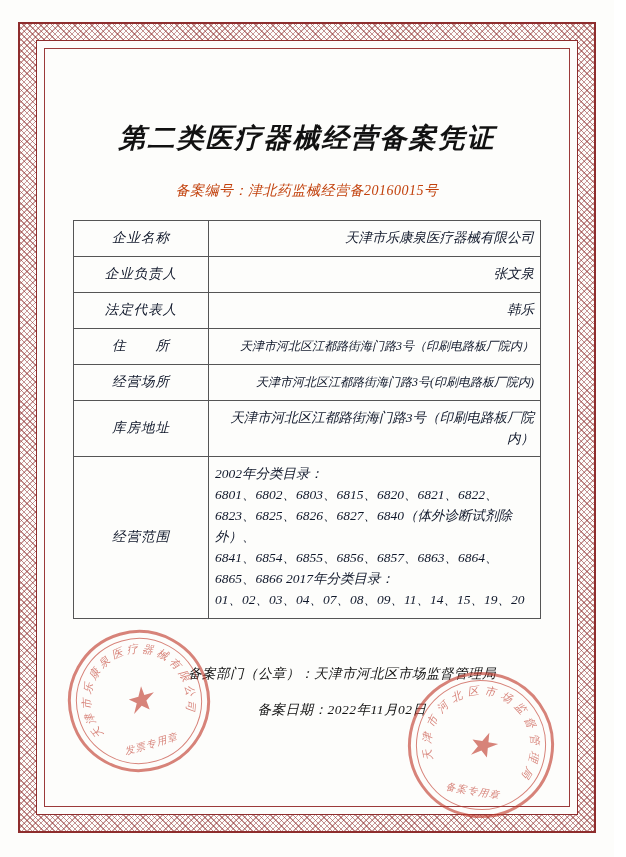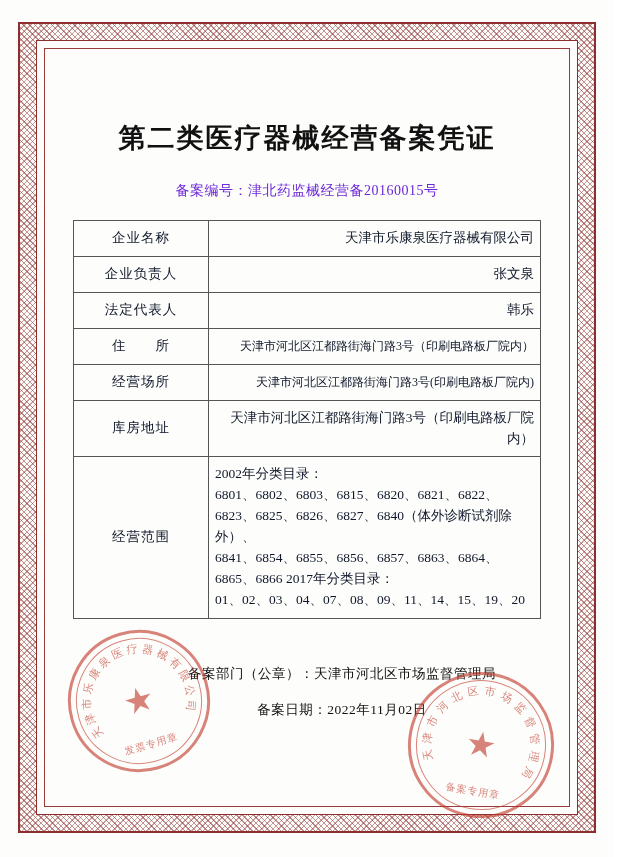--- a/index.html
+++ b/index.html
@@ -13,20 +13,21 @@
     font-family: "Liberation Serif", "DejaVu Serif", serif;
     overflow: hidden;
   }
 
   .page {
     position: relative;
     width: 614px;
     height: 857px;
     background: #fdfdfb;
     overflow: hidden;
+    font-style: italic;
   }
 
   
   .border-outer {
     position: absolute;
     left: 18px;
     top: 22px;
     right: 18px;
     bottom: 24px;
     border: 2px solid #8e2d2d;
@@ -67,21 +68,21 @@
     font-weight: bold;
     letter-spacing: 2px;
     color: #111;
     margin-top: 62px;
     font-family: "DejaVu Serif", "Liberation Serif", serif;
   }
 
   .doc-number {
     text-align: center;
     font-size: 14px;
-    color: #6d28d9;
+    color: #c2410c;
     margin-top: 26px;
     letter-spacing: 0.5px;
   }
 
   table.cert {
     margin: 20px auto 0 auto;
     width: 468px;
     border-collapse: collapse;
     table-layout: fixed;
   }

